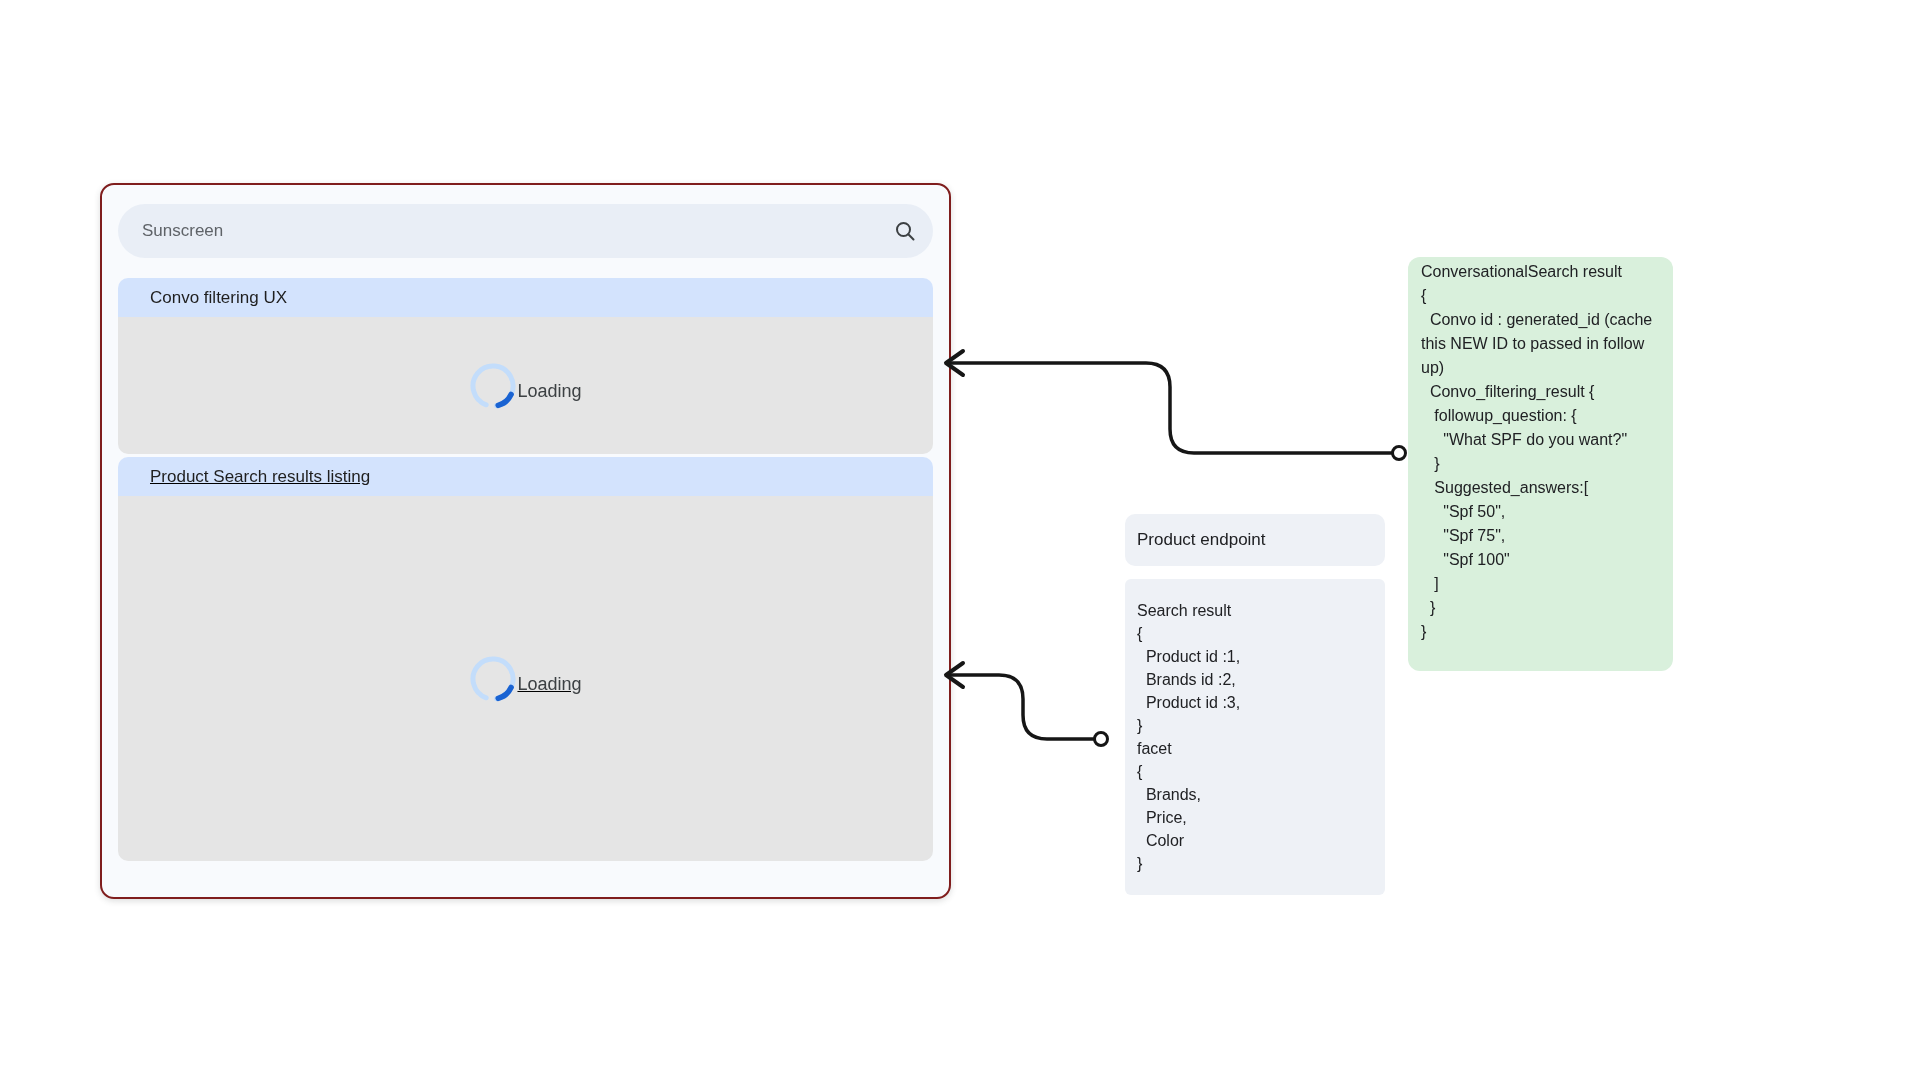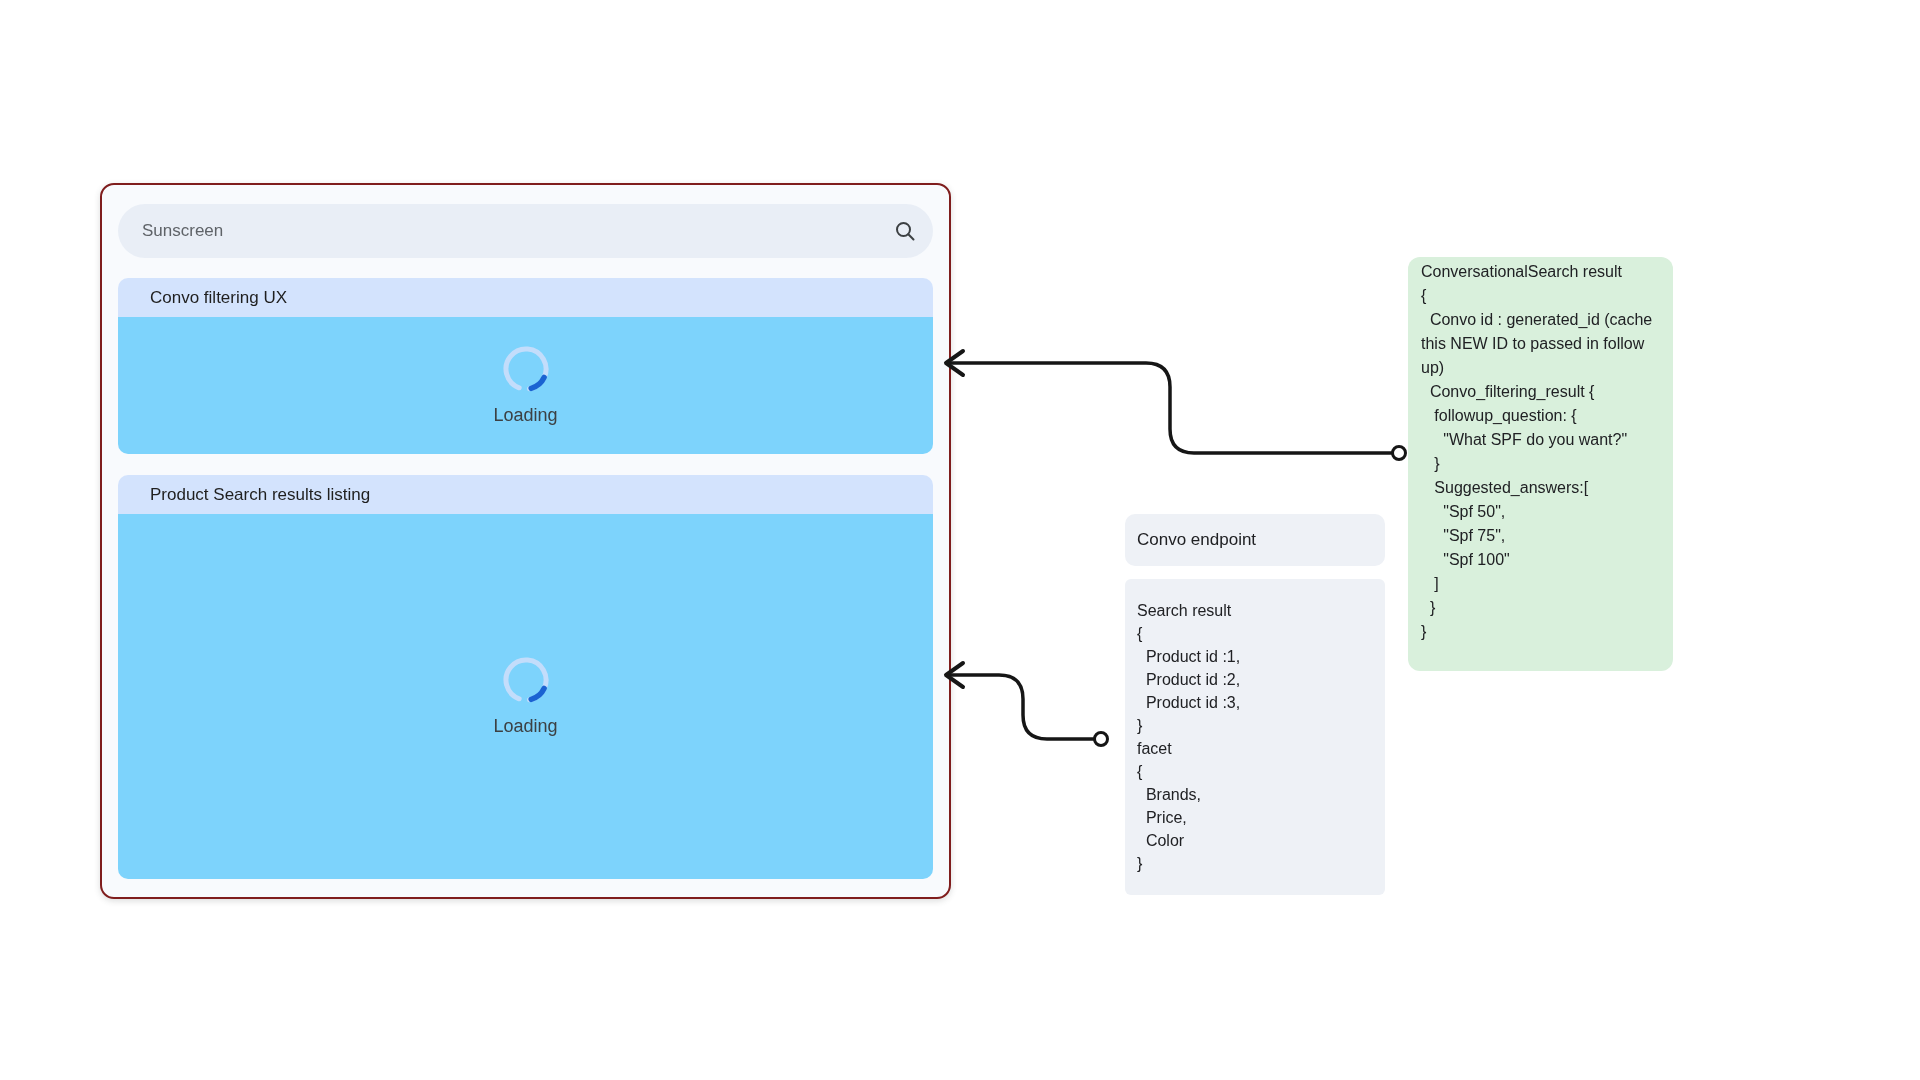--- a/index.html
+++ b/index.html
@@ -19,29 +19,29 @@
   }
   .searchbar input{
     flex:1;border:none;outline:none;background:transparent;
     font-family:"Liberation Sans",sans-serif;font-size:17px;color:#5f6368;
     padding:0 0 0 24px;
   }
   .search-icon{width:24px;height:24px;margin-right:16px;cursor:pointer;flex:0 0 auto;}
 
   .section{position:absolute;left:16px;right:16px;}
   .sec1{top:93px;}
-  .sec2{top:290px;}
+  .sec2{top:272px;text-decoration:underline;}
   .section-header{
     height:39px;background:#d3e3fd;border-radius:10px 10px 0 0;
     display:flex;align-items:center;padding-left:32px;
     font-size:17px;color:#1f1f1f;
   }
   .section-body{
-    background:#7dd3fc;border-radius:0 0 10px 10px;
-    display:flex;flex-direction:column;align-items:center;justify-content:center;
+    background:#e5e5e5;border-radius:0 0 10px 10px;
+    display:flex;flex-direction:row;align-items:center;justify-content:center;
   }
   .sec1 .section-body{height:137px;}
   .sec2 .section-body{height:365px;}
   .loading-label{margin-top:12px;font-size:18px;color:#3c4043;}
 
   
   .callout{position:absolute;box-sizing:border-box;color:#202124;}
   .green{background:#d9f0dc;}
   .gray{background:#eef1f6;}
   .callout-title{display:flex;align-items:center;font-size:17px;}
@@ -115,28 +115,28 @@
       <div class="code-line"><span>   Suggested_answers:[</span></div>
       <div class="code-line"><span>     "Spf 50",</span></div>
       <div class="code-line"><span>     "Spf 75",</span></div>
       <div class="code-line"><span>     "Spf 100"</span></div>
       <div class="code-line"><span>   ]</span></div>
       <div class="code-line"><span>  }</span></div>
       <div class="code-line"><span>}</span></div>
     </div>
 
   <div class="callout gray callout-title search-endpoint">
-    <span>Convo endpoint</span>
+    <span>Product endpoint</span>
   </div>
 
   <div class="callout gray search-result">
       <div class="code-line"><span>Search result</span></div>
       <div class="code-line"><span>{</span></div>
       <div class="code-line"><span>  Product id :1,</span></div>
-      <div class="code-line"><span>  Product id :2,</span></div>
+      <div class="code-line"><span>  Brands id :2,</span></div>
       <div class="code-line"><span>  Product id :3,</span></div>
       <div class="code-line"><span>}</span></div>
       <div class="code-line"><span>facet</span></div>
       <div class="code-line"><span>{</span></div>
       <div class="code-line"><span>  Brands,</span></div>
       <div class="code-line"><span>  Price,</span></div>
       <div class="code-line"><span>  Color</span></div>
       <div class="code-line"><span>}</span></div>
     </div>
 

